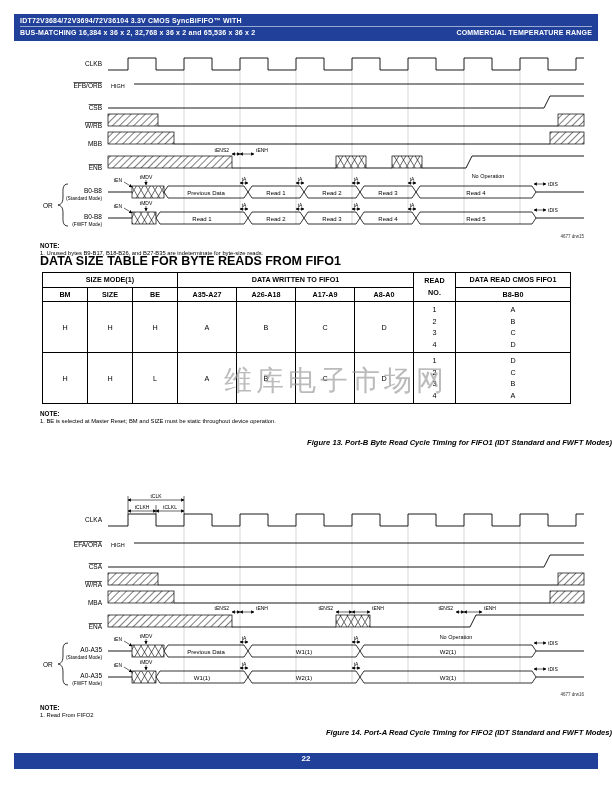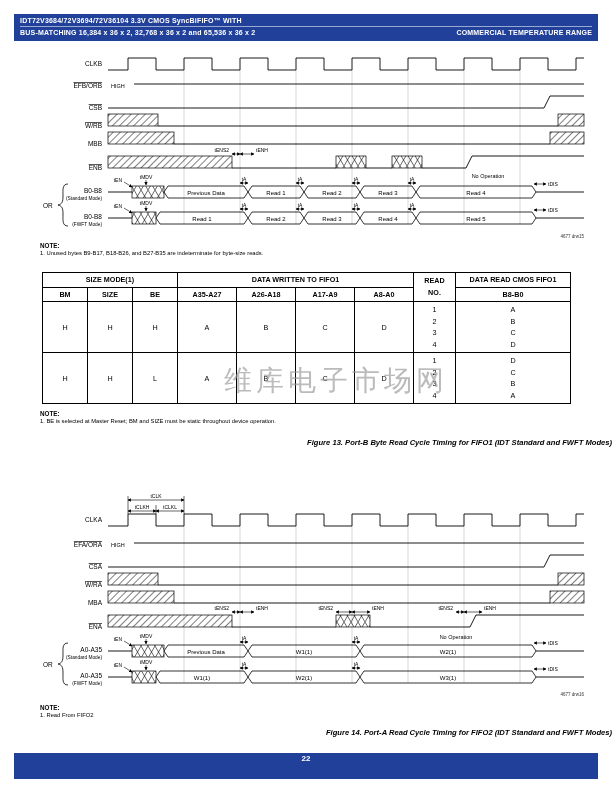--- a/index.html
+++ b/index.html
@@ -13,21 +13,21 @@
     position:absolute; left:14px; top:14px; width:584px; height:27px;
     background:#21409a; color:#fff; box-sizing:border-box; padding:3px 6px 2px 6px;
   }
   .topbar .l1 { font-size:7px; font-weight:bold; letter-spacing:.2px; }
   .topbar .l2 {
     display:flex; justify-content:space-between; margin-top:2px; padding-top:2px;
     border-top:0.5px solid rgba(255,255,255,.55);
     font-size:7px; font-weight:bold; letter-spacing:.2px;
   }
   .footbar {
-    position:absolute; left:14px; top:753px; width:584px; height:26px;
+    position:absolute; left:14px; top:753px; width:584px; height:16px;
     background:#21409a; color:#fff; text-align:center;
     font-size:8px; font-weight:bold; line-height:12px;
   }
   
   .tdiag { position:absolute; left:36px; }
   #fig13 { top:46px; }
   #fig14 { top:490px; }
   .tdiag text { font-family:"Liberation Sans", sans-serif; }
   .ovl { text-decoration:overline; }
   .wave { stroke:#000; stroke-width:0.9; fill:none; }
@@ -204,20 +204,21 @@
     </g>
 
     <text x="548" y="192" font-size="4.5" text-anchor="end" fill="#333">4677 drw15</text>
   </svg>
 
   <div class="noteblock" style="top:242px;">
     <div class="ntitle">NOTE:</div>
     <div>1.  Unused bytes B9-B17, B18-B26, and B27-B35 are indeterminate for byte-size reads.</div>
   </div>
 
+  <div class="tbl-title">DATA SIZE TABLE FOR BYTE READS FROM FIFO1</div>
 
   <table class="dstable">
     <colgroup>
       <col style="width:45px">
         <col style="width:45px">
         <col style="width:45px">
       <col style="width:59px">
         <col style="width:59px">
         <col style="width:59px">
         <col style="width:59px">

